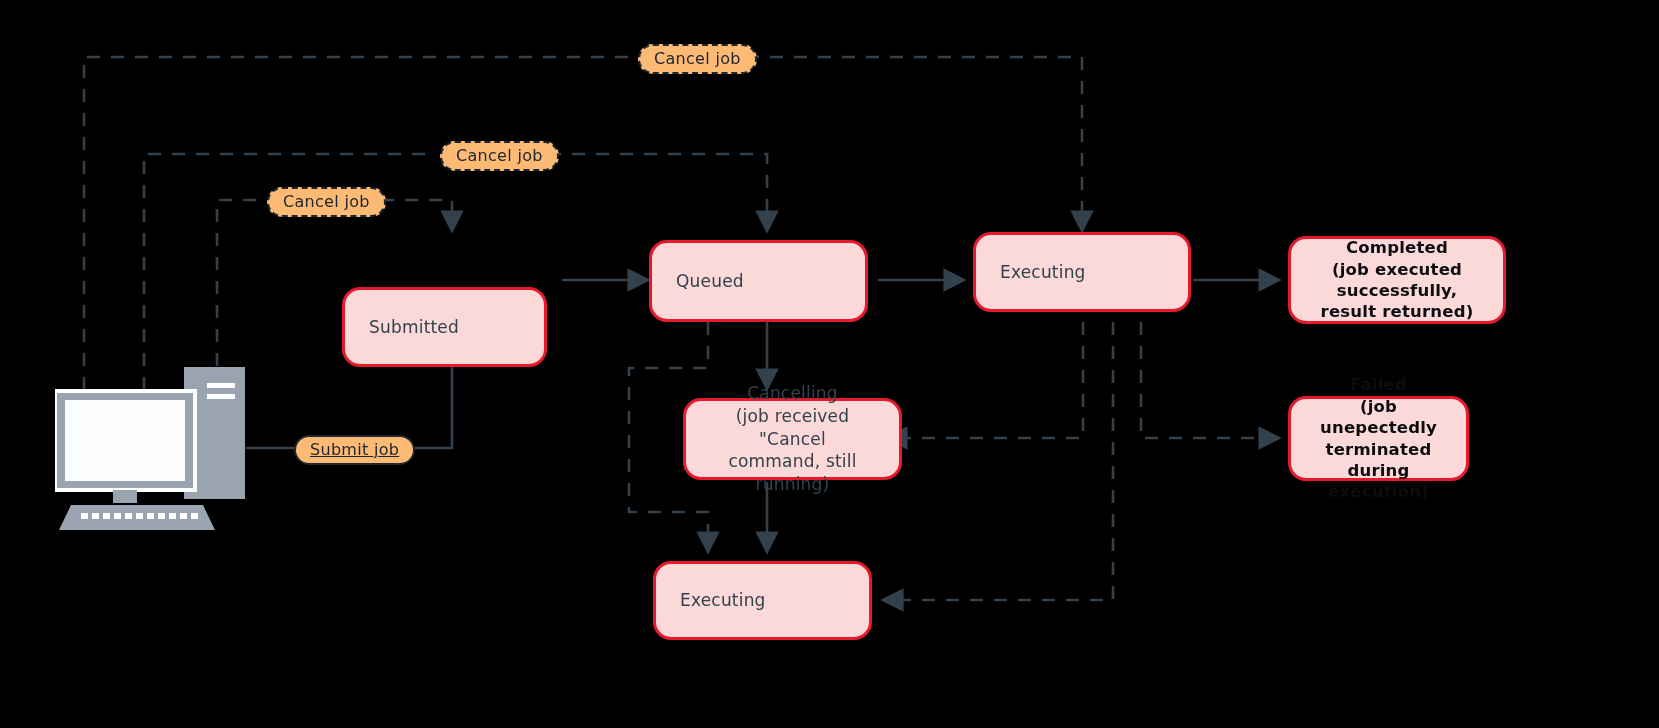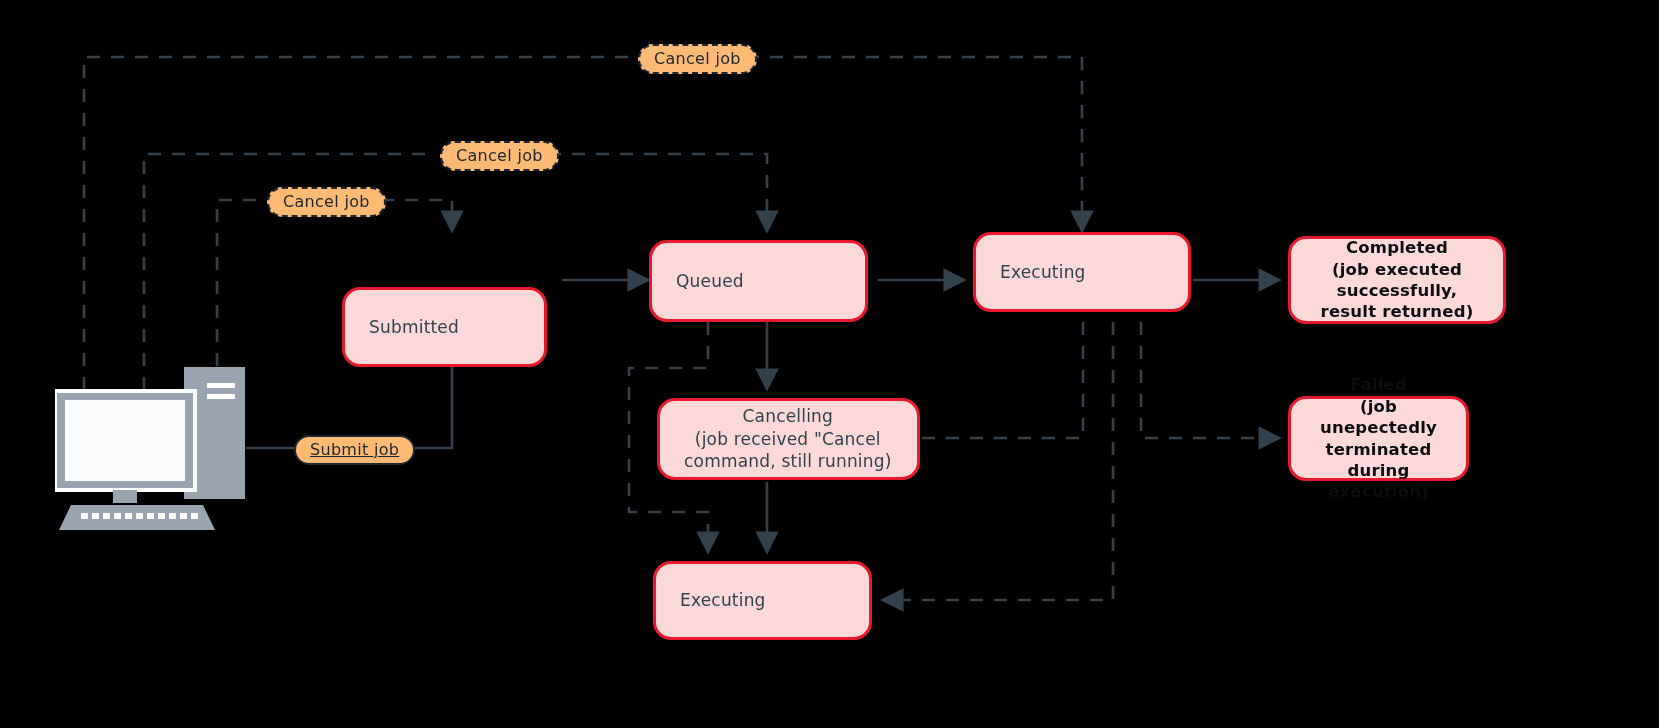--- a/index.html
+++ b/index.html
@@ -134,21 +134,21 @@
   <div class="node" style="left:973px; top:232px; width:218px; height:80px;">
     <span class="node-label">Executing</span>
   </div>
 
   <div class="node terminal" style="left:1288px; top:236px; width:218px; height:88px;">
     <span class="node-label">Completed
 (job executed successfully,
 result returned)</span>
   </div>
 
-  <div class="node" style="left:657px; top:398px; width:263px; height:82px;">
+  <div class="node" style="left:683px; top:398px; width:219px; height:82px;">
     <span class="node-label">Cancelling
 (job received "Cancel
 command, still running)</span>
   </div>
 
   <div class="node terminal" style="left:1288px; top:396px; width:181px; height:85px;">
     <span class="node-label">Failed
 (job unepectedly
 terminated during
 execution)</span>

